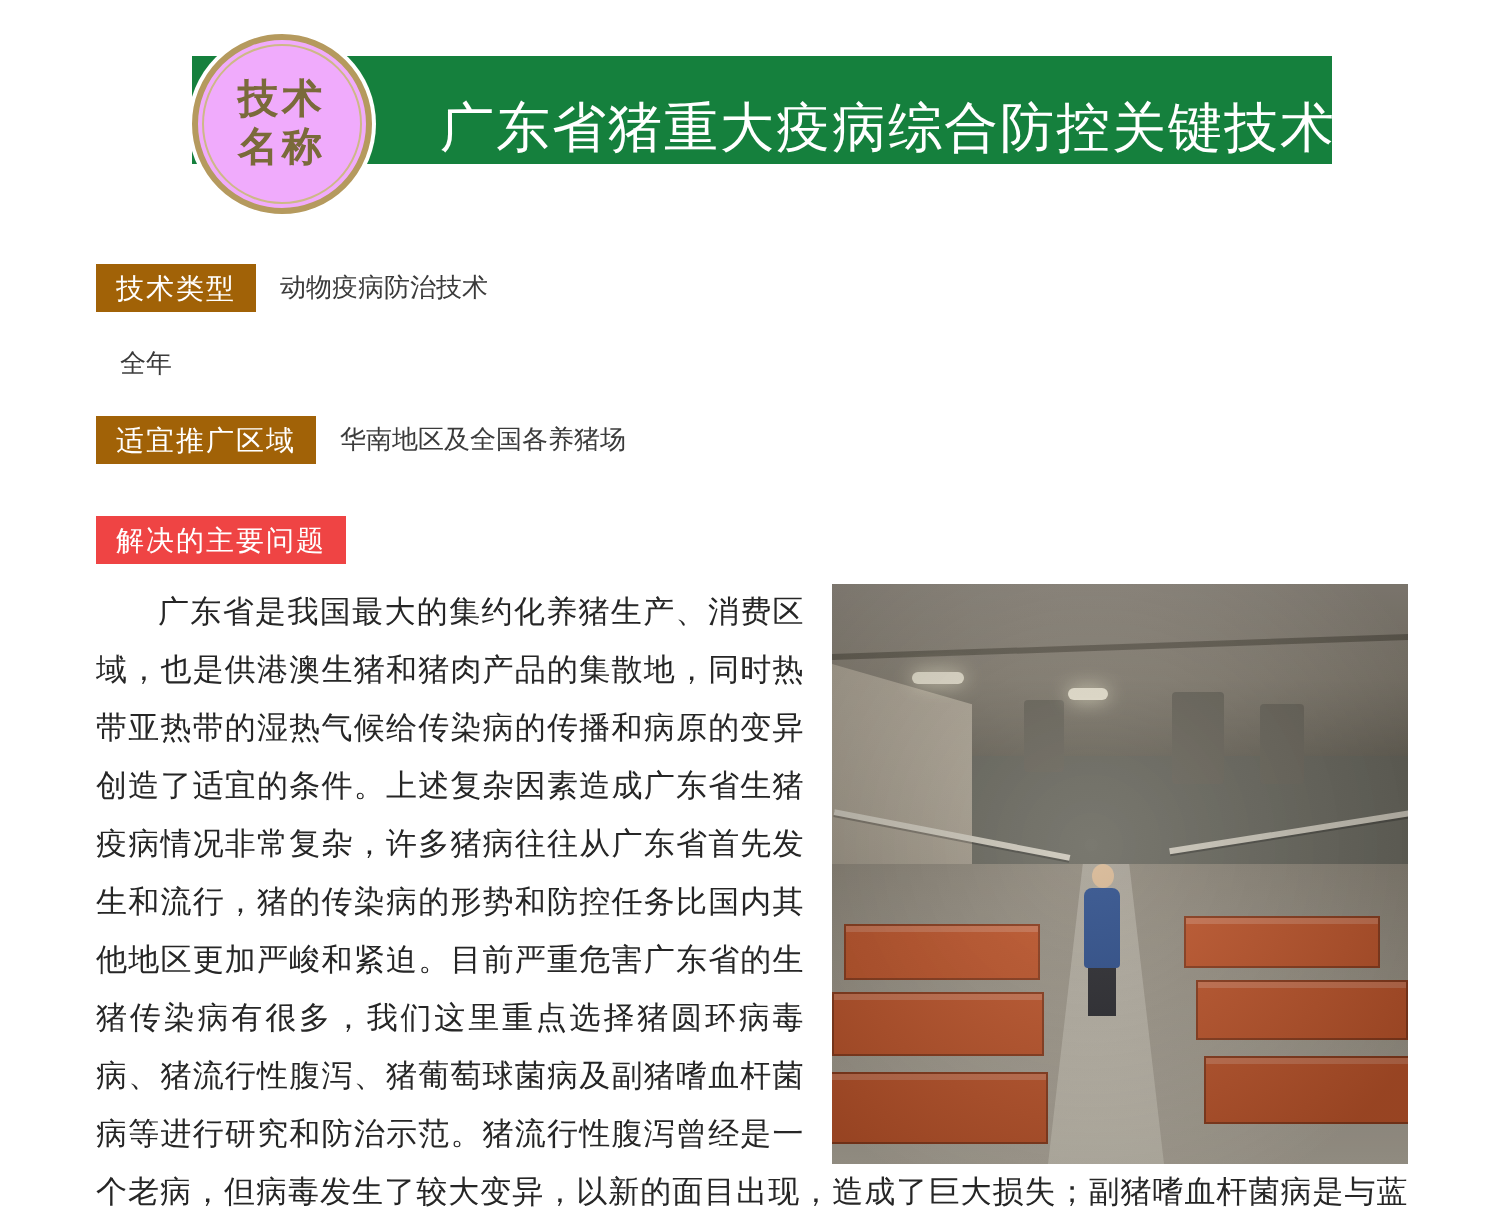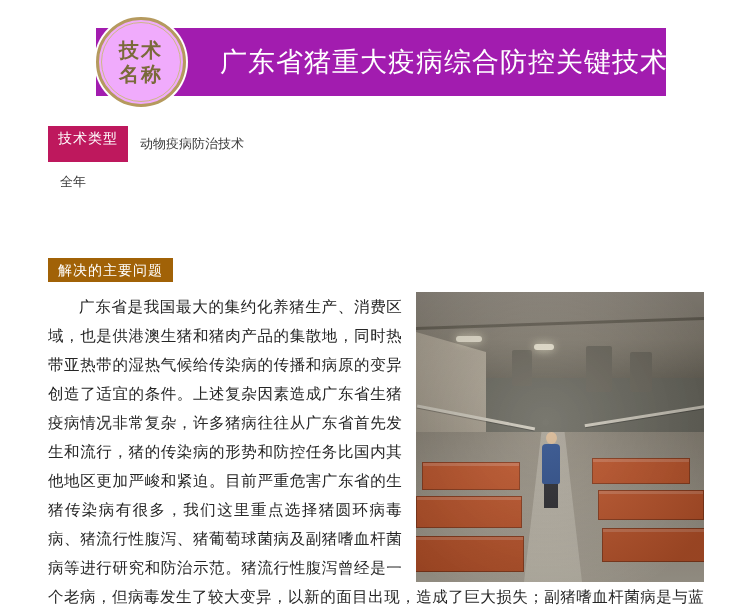--- a/index.html
+++ b/index.html
@@ -19,24 +19,24 @@
     height: 615px;
     background: #ffffff;
   }
 
   
   .banner {
     position: absolute;
     left: 96px;
     top: 28px;
     width: 570px;
-    height: 68px;
-    background: #a21caf;
-    display: flex;
-    align-items: center;
+    height: 54px;
+    background: #15803d;
+    display: flex;
+    align-items: flex-end;
   }
   .banner-title {
     color: #ffffff;
     font-size: 27px;
     letter-spacing: 1px;
     margin-left: 124px;
     font-weight: normal;
     white-space: nowrap;
   }
   .badge {
@@ -80,42 +80,42 @@
     top: 132px;
     width: 660px;
   }
   .meta-row {
     display: flex;
     align-items: center;
     margin-bottom: 14px;
     height: 24px;
   }
   .meta-label {
-    background: #be185d;
+    background: #a16207;
     color: #ffffff;
     font-size: 14px;
     line-height: 24px;
-    height: 36px;
+    height: 24px;
     padding: 0 10px;
     white-space: nowrap;
     letter-spacing: 1px;
   }
   .meta-value {
     margin-left: 12px;
     color: #3b3b3b;
     font-size: 13px;
     white-space: nowrap;
   }
 
   
   .section-label {
     position: absolute;
     left: 48px;
     top: 258px;
-    background: #a16207;
+    background: #ef4444;
     color: #ffffff;
     font-size: 14px;
     line-height: 24px;
     height: 24px;
     padding: 0 10px;
     letter-spacing: 1px;
   }
 
   
   .content {
@@ -222,20 +222,24 @@
   </div>
 
   <div class="meta">
     <div class="meta-row">
       <div class="meta-label">技术类型</div>
       <div class="meta-value">动物疫病防治技术</div>
     </div>
     <div class="meta-row">
       <div class="meta-value">全年</div>
     </div>
+    <div class="meta-row">
+      <div class="meta-label">适宜推广区域</div>
+      <div class="meta-value">华南地区及全国各养猪场</div>
+    </div>
   </div>
 
   <div class="section-label">解决的主要问题</div>
 
   <div class="content">
 
     <div class="photo">
       <div class="ph-ceiling"></div>
       <div class="ph-wall-left"></div>
       <div class="ph-floor"></div>

